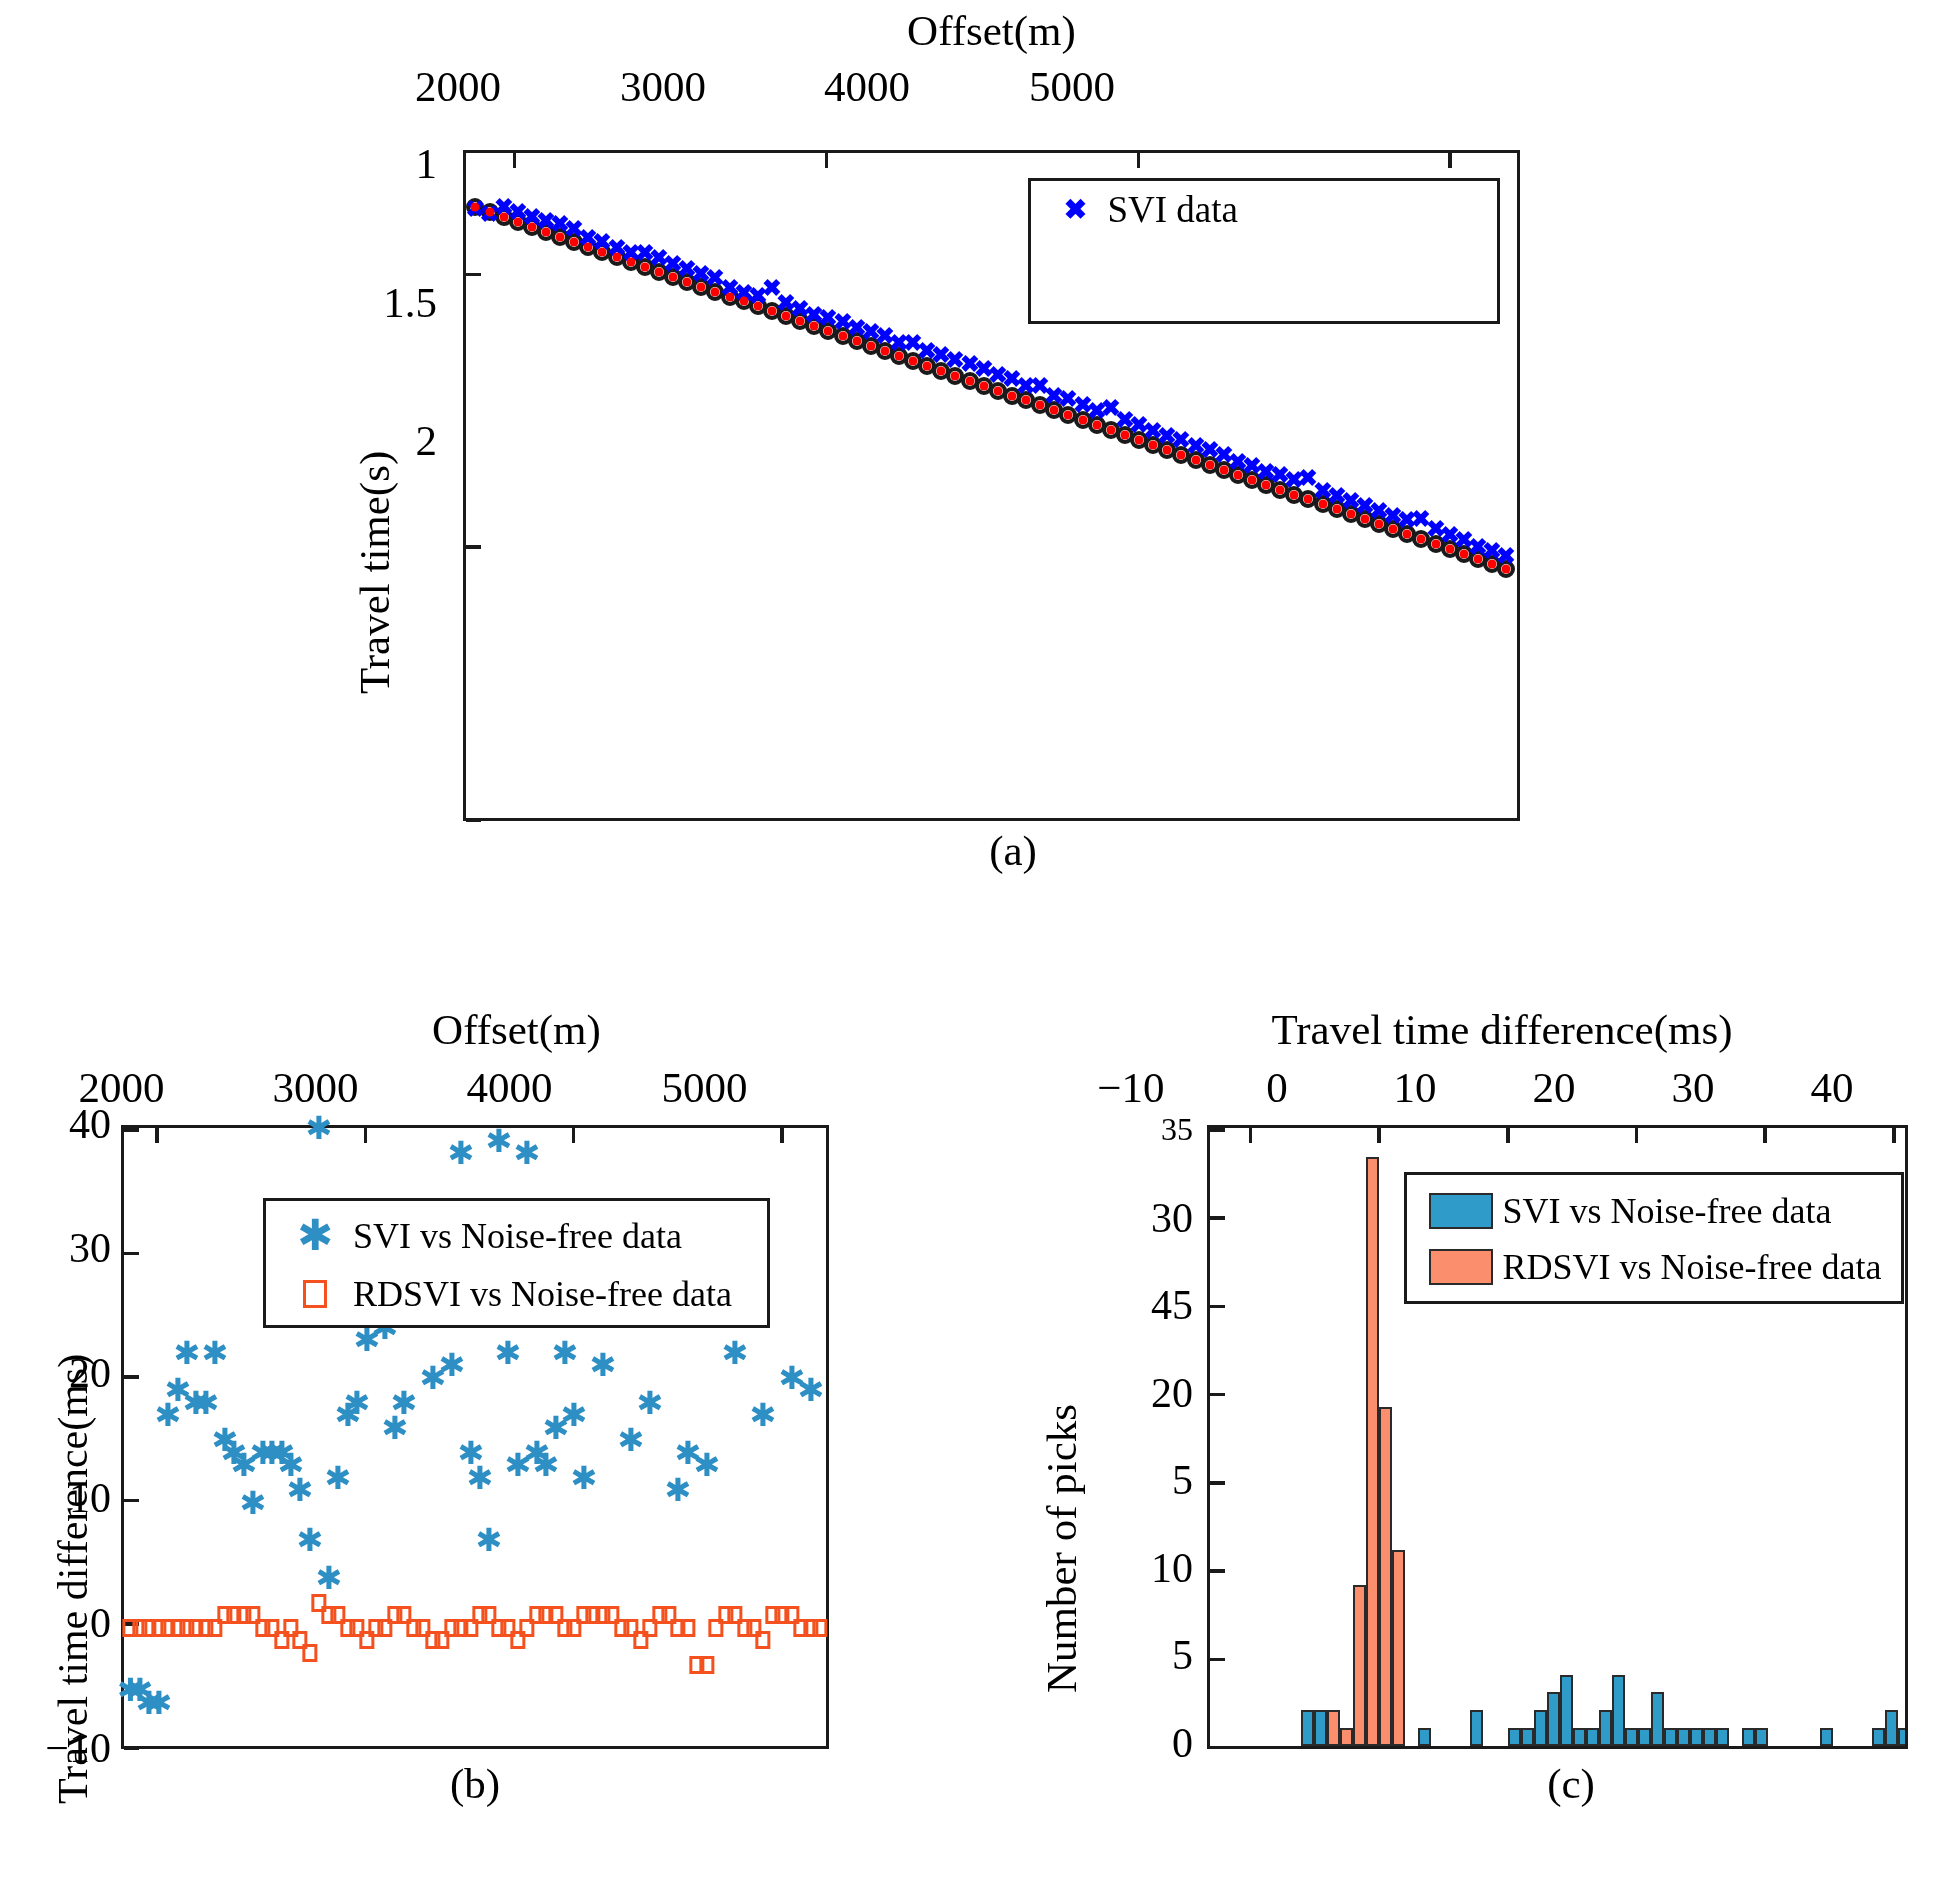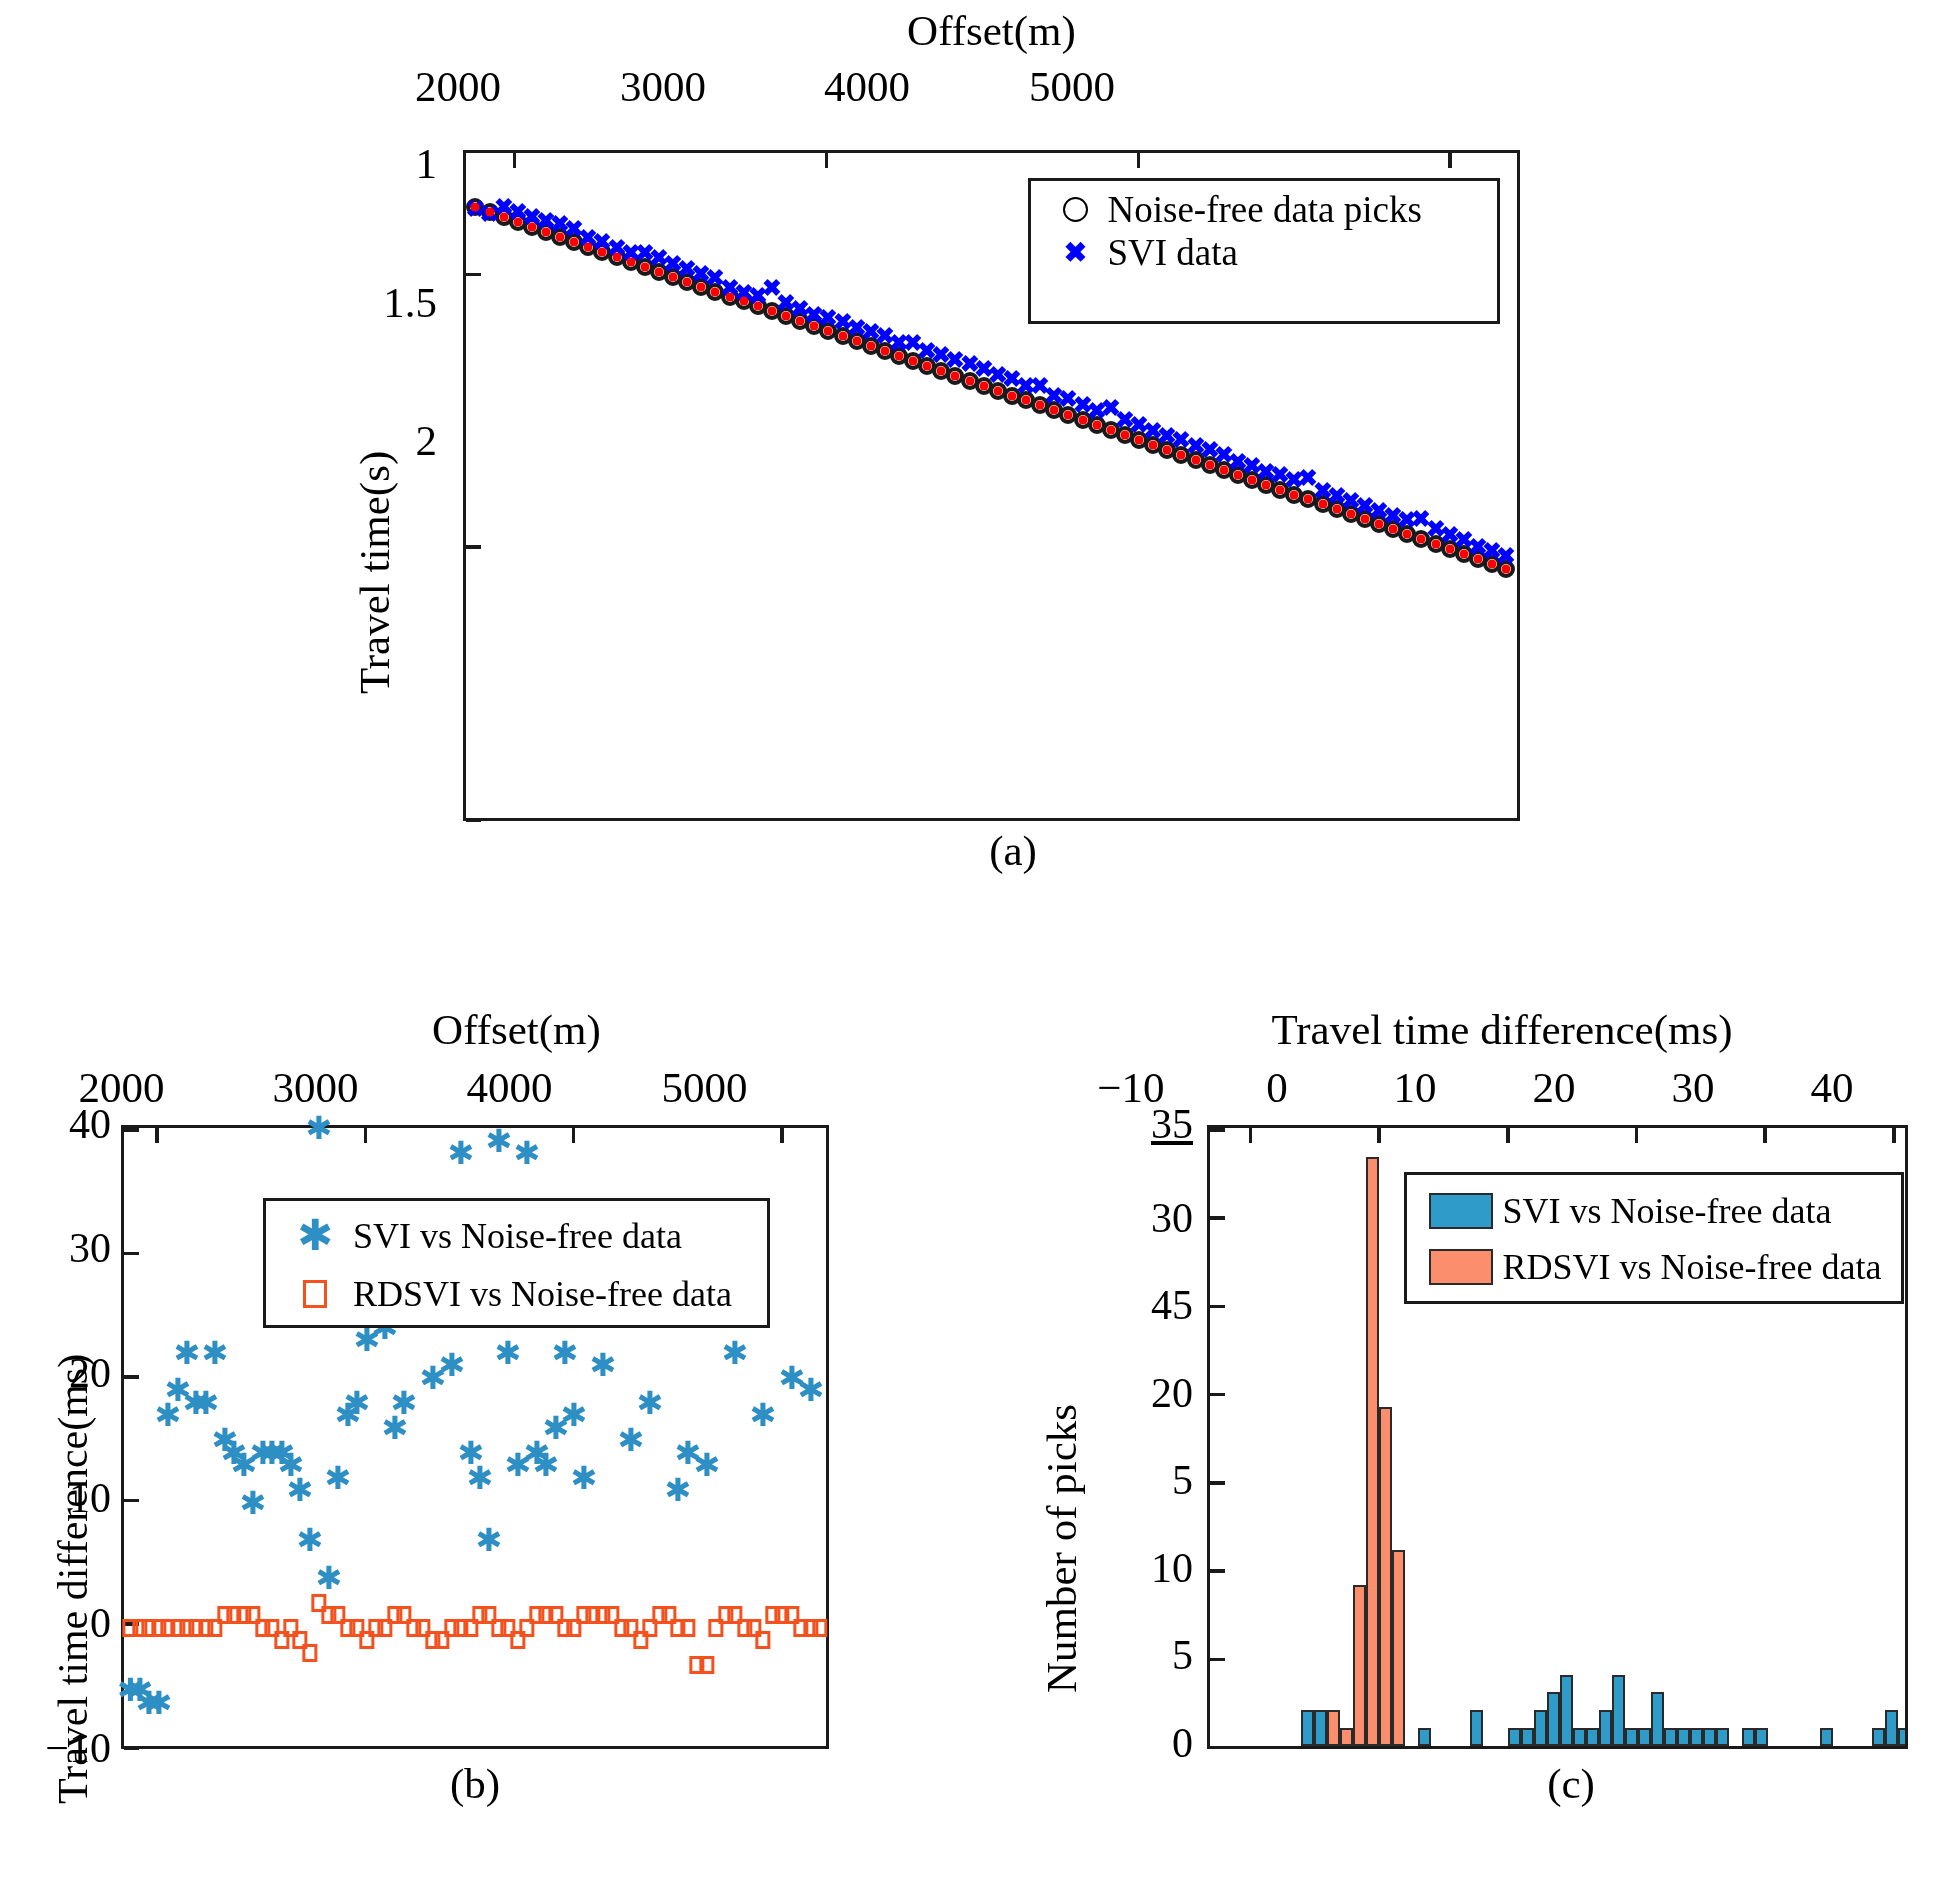--- a/index.html
+++ b/index.html
@@ -275,26 +275,20 @@
       <div class="mk mk-dot" style="left: 941px; top: 381px; width: 9px; height: 9px;"></div>
       <div class="mk mk-dot" style="left: 955px; top: 386px; width: 9px; height: 9px;"></div>
       <div class="mk mk-dot" style="left: 970px; top: 391px; width: 9px; height: 9px;"></div>
       <div class="mk mk-dot" style="left: 984px; top: 396px; width: 9px; height: 9px;"></div>
       <div class="mk mk-dot" style="left: 998px; top: 401px; width: 9px; height: 9px;"></div>
       <div class="mk mk-dot" style="left: 1012px; top: 406px; width: 9px; height: 9px;"></div>
       <div class="mk mk-dot" style="left: 1026px; top: 411px; width: 9px; height: 9px;"></div>
       <div class="mk mk-dot" style="left: 1040px; top: 416px; width: 9px; height: 9px;"></div>
       <div class="legend" id="a-legend" style="left: 562px; top: 25px; width: 472px; height: 146px; padding: 7px 0px 0px 12.5px;">
     <div class="legend-row" style="height:43px;">
-      <span class="legend-sym" style="width:64px;">
-        <span style="display:inline-block;width:21px;height:21px;border:2.8px solid #000;border-radius:50%;"></span>
-      </span>
-      <span class="legend-txt" style="font-size:37px;">Noise-free data picks</span>
-    </div>
-    <div class="legend-row" style="height:43px;">
       <span class="legend-sym mk-cross" style="width:64px;font-size:28px;">✖</span>
       <span class="legend-txt" style="font-size:37px;">SVI data</span>
     </div>
   </div>
     </div>
 
   <div class="panel-caption" style="left:923px;top:826px;width:180px;font-size:43px;">(a)</div>
 </div>
 
 <div class="panel" style="left:0;top:999px;width:985px;height:897px;">
@@ -482,21 +476,21 @@
 
   <div class="tick-label" style="left:66px;top:64px;width:160px;font-size:43px;">−10</div>
   <div class="tick-label" style="left:212px;top:64px;width:160px;font-size:43px;">0</div>
   <div class="tick-label" style="left:350px;top:64px;width:160px;font-size:43px;">10</div>
   <div class="tick-label" style="left:489px;top:64px;width:160px;font-size:43px;">20</div>
   <div class="tick-label" style="left:628px;top:64px;width:160px;font-size:43px;">30</div>
   <div class="tick-label" style="left:767px;top:64px;width:160px;font-size:43px;">40</div>
 
   <div class="ylabel-rot" style="left:52px;top:694px;font-size:43px;">Number of picks</div>
 
-  <div class="ytick-label" style="left:97px;top:101px;width:111px;font-size:42px;text-decoration:underline;">35</div>
+  <div class="ytick-label" style="left:97px;top:112px;width:111px;font-size:32px;">35</div>
   <div class="ytick-label" style="left:97px;top:195px;width:111px;font-size:42px;">30</div>
   <div class="ytick-label" style="left:97px;top:282px;width:111px;font-size:42px;">45</div>
   <div class="ytick-label" style="left:97px;top:370px;width:111px;font-size:42px;">20</div>
   <div class="ytick-label" style="left:97px;top:457px;width:111px;font-size:42px;">5</div>
   <div class="ytick-label" style="left:97px;top:545px;width:111px;font-size:42px;">10</div>
   <div class="ytick-label" style="left:97px;top:632px;width:111px;font-size:42px;">5</div>
   <div class="ytick-label" style="left:97px;top:720px;width:111px;font-size:42px;">0</div>
 
   <div class="axis-box" id="c-box" style="left:222px;top:126px;width:701px;height:624px;overflow:hidden;">
       <div class="tickmark-top" style="left: 5.55556%; top: 0px; height: 15.3px;"></div>

